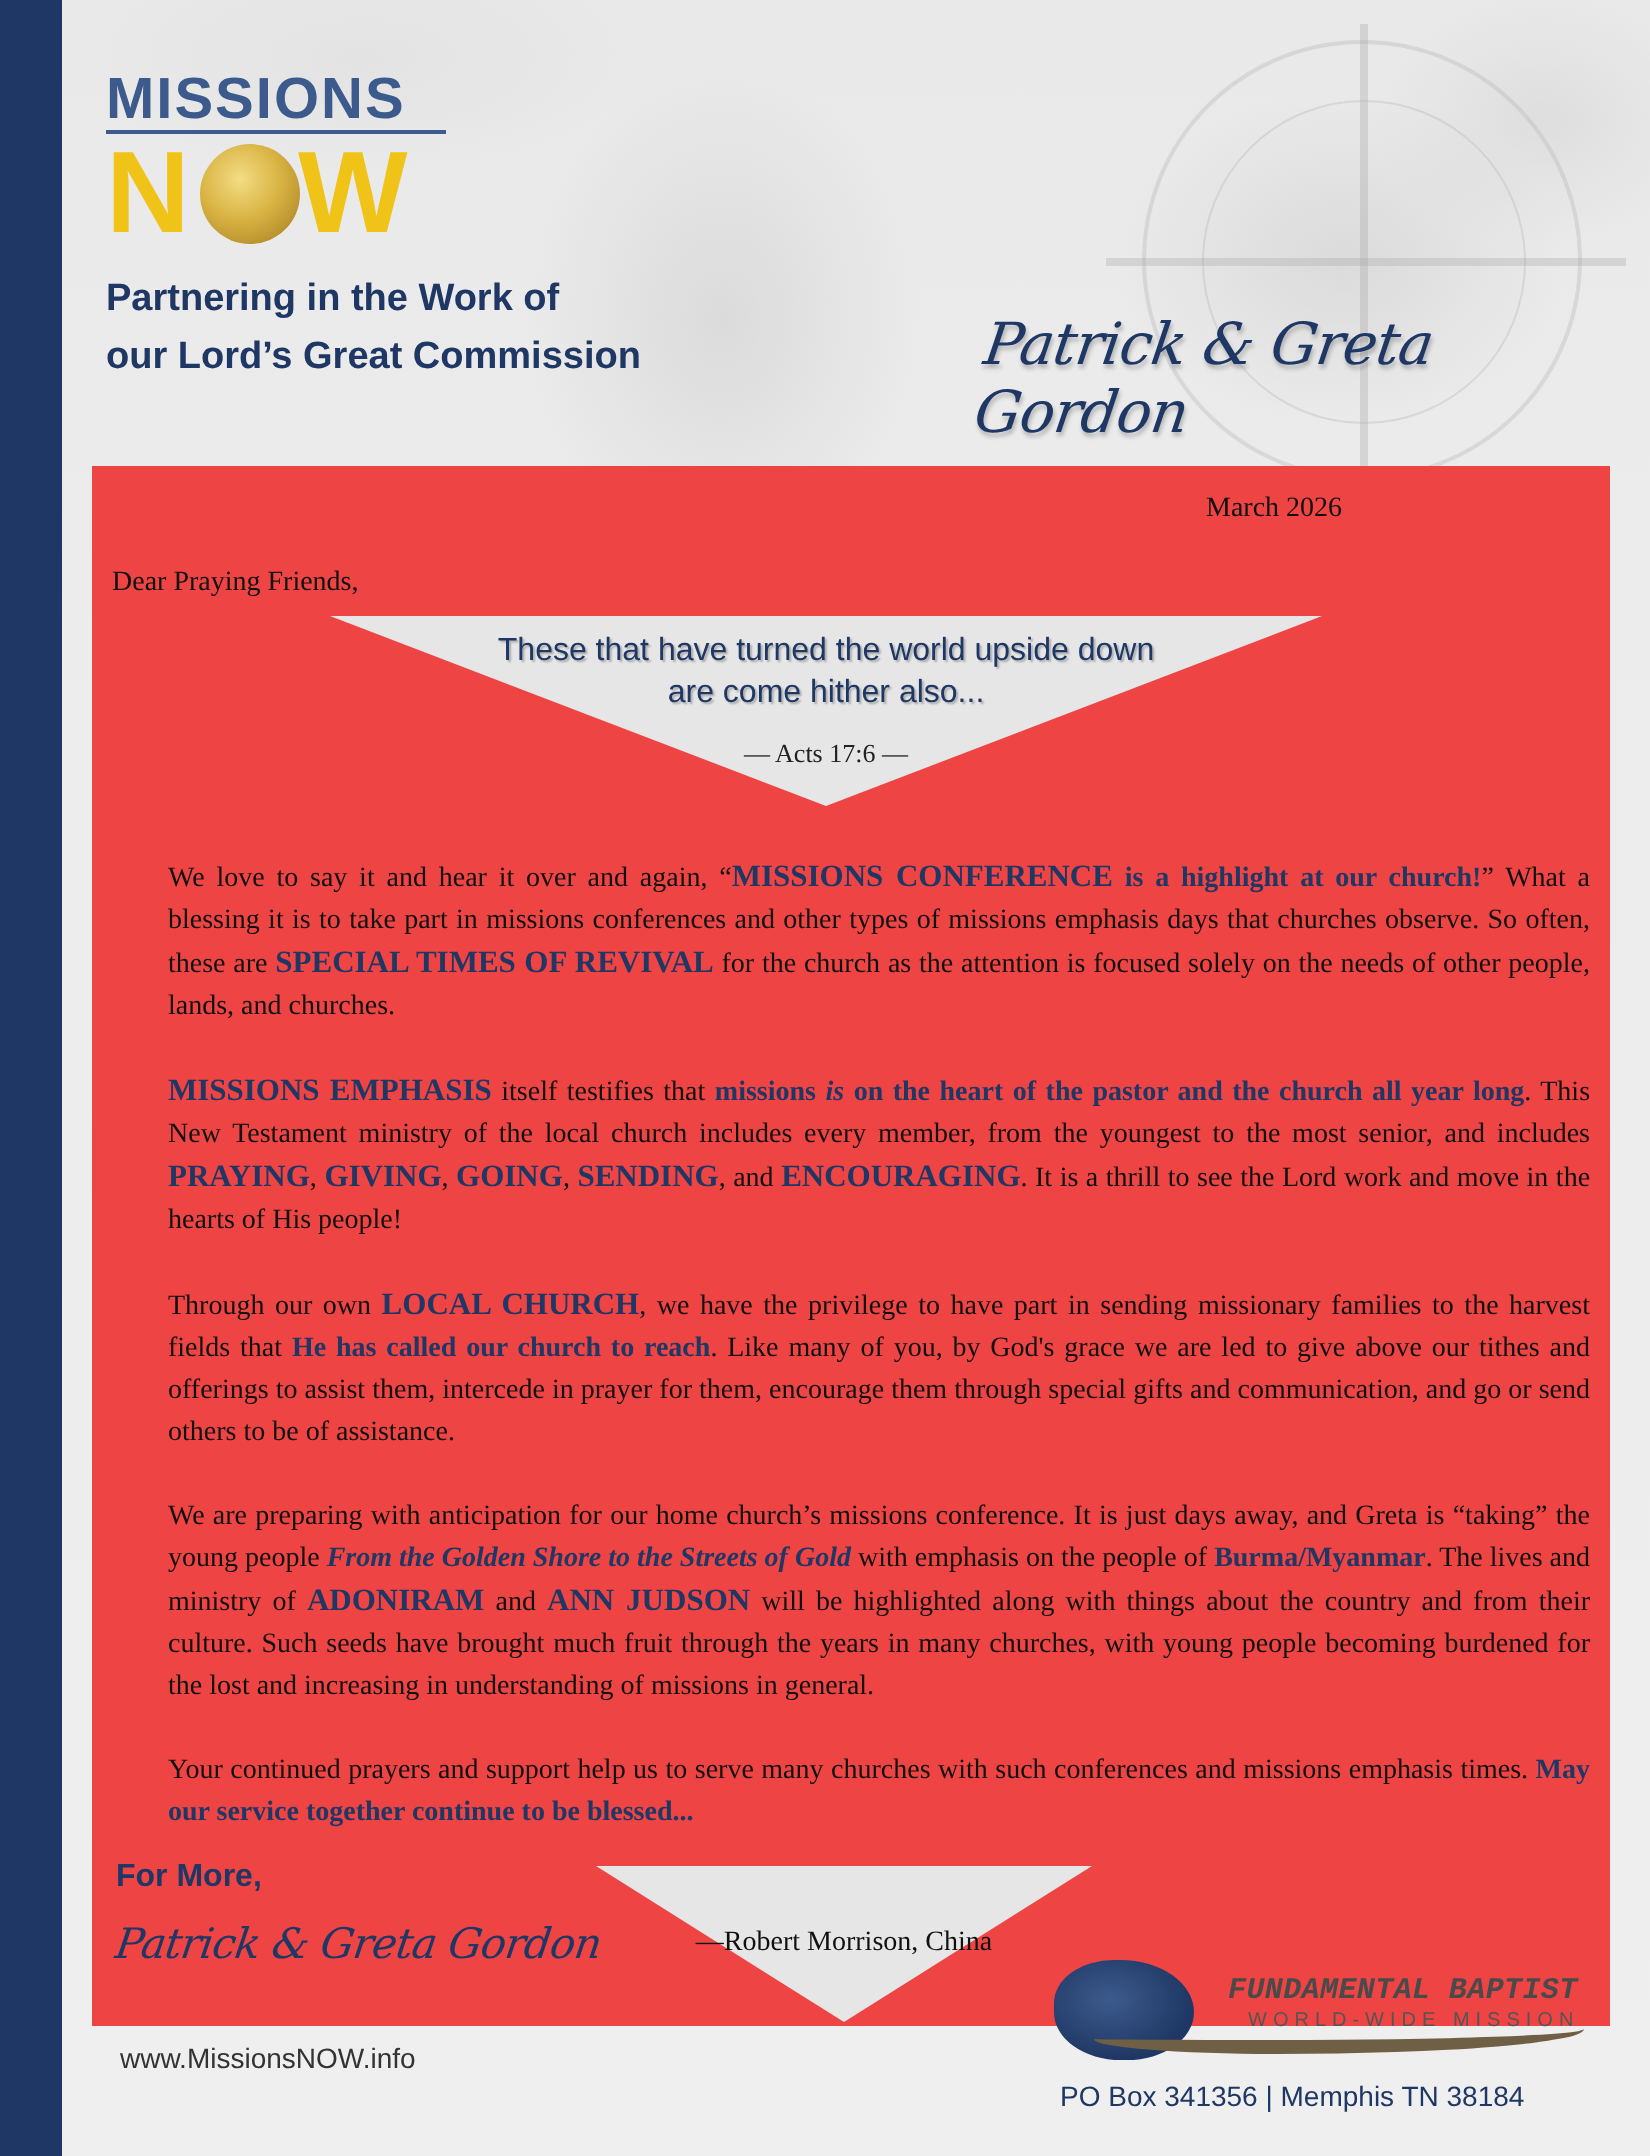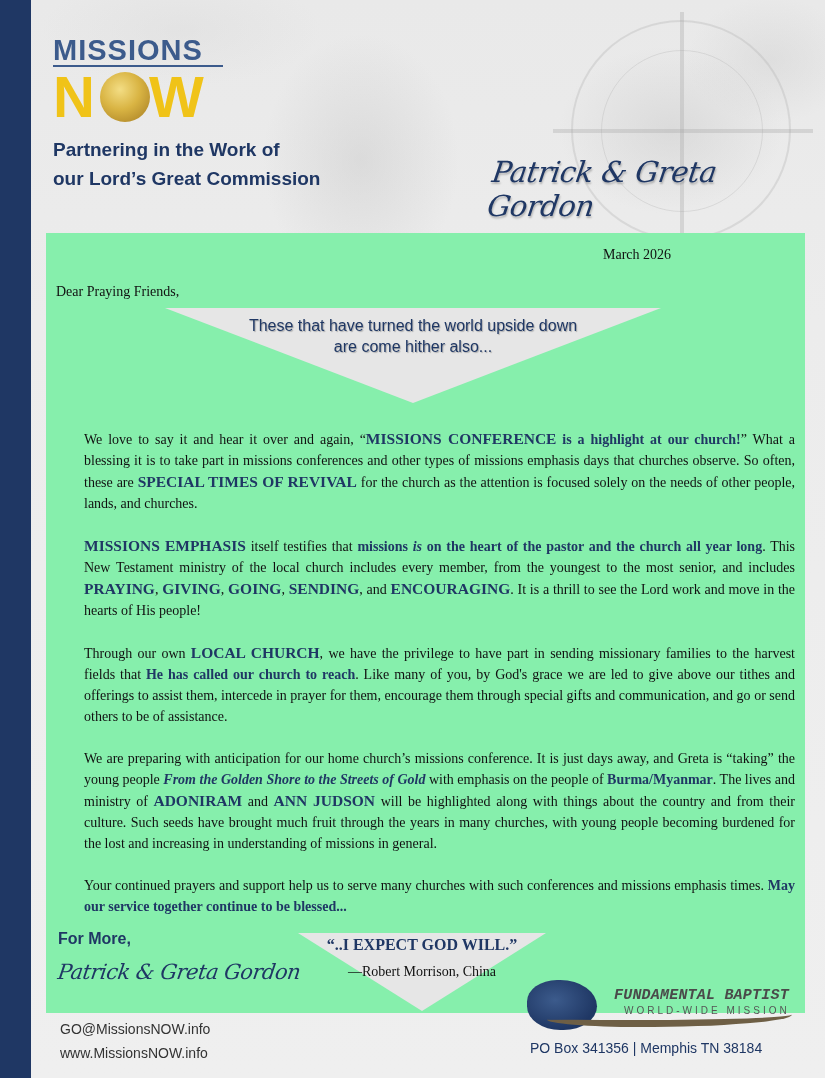--- a/index.html
+++ b/index.html
@@ -73,21 +73,21 @@
     position: absolute; left: 490px; top: 155px;
     font-family: "DejaVu Serif", serif; font-style: italic;
     font-size: 29px; color: #1f3764; letter-spacing: -0.5px;
     text-shadow: 1px 2px 2px rgba(0,0,0,0.25);
     transform: skewX(-8deg);
   }
 
   
   .panel {
     position: absolute; left: 46px; top: 233px; width: 759px; height: 780px;
-    background: #86efac;
+    background: #ef4444;
   }
   .date {
     position: absolute; left: 557px; top: 14px;
     font-size: 14px; color: #111;
   }
   .greeting {
     position: absolute; left: 10px; top: 51px; font-size: 14px;
   }
   .verse-tri {
     position: absolute; left: 119px; top: 75px; width: 496px; height: 95px;
@@ -201,43 +201,42 @@
 
 <div class="panel">
   <div class="date">March 2026</div>
   <div class="greeting">Dear Praying Friends,</div>
 
   <div class="verse-tri"></div>
   <div class="verse-text">
     <div>These that have turned the world upside down</div>
     <div>are come hither also...</div>
   </div>
+  <div class="verse-ref">— Acts 17:6 —</div>
 
   <div class="body">
     <p><span>We love to say it and hear it over and again, “</span><span class="hl-big">MISSIONS CONFERENCE</span><span class="hl"> is a highlight at our church!</span><span>”  What a blessing it is to take part in missions conferences and other types of missions emphasis days that churches observe.  So often, these are </span><span class="hl-big">SPECIAL TIMES OF REVIVAL</span><span> for the church as the attention is focused solely on the needs of other people, lands, and churches.</span></p>
 
     <p><span class="hl-big">MISSIONS EMPHASIS</span><span> itself testifies that </span><span class="hl">missions </span><span class="hl-it">is</span><span class="hl"> on the heart of the pastor and the church all year long</span><span>.  This New Testament ministry of the local church includes every member, from the youngest to the most senior, and includes </span><span class="hl-big">PRAYING</span><span>, </span><span class="hl-big">GIVING</span><span>, </span><span class="hl-big">GOING</span><span>, </span><span class="hl-big">SENDING</span><span>, and </span><span class="hl-big">ENCOURAGING</span><span>.  It is a thrill to see the Lord work and move in the hearts of His people!</span></p>
 
     <p><span>Through our own </span><span class="hl-big">LOCAL CHURCH</span><span>, we have the privilege to have part in sending missionary families to the harvest fields that </span><span class="hl">He has called our church to reach</span><span>.  Like many of you, by God's grace we are led to give above our tithes and offerings to assist them, intercede in prayer for them, encourage them through special gifts and communication, and go or send others to be of assistance.</span></p>
 
     <p><span>We are preparing with anticipation for our home church’s missions conference.  It is just days away, and Greta is “taking” the young people </span><span class="hl-it">From the Golden Shore to the Streets of Gold</span><span> with emphasis on the people of </span><span class="hl">Burma/Myanmar</span><span>. The lives and ministry of </span><span class="hl-big">ADONIRAM</span><span> and </span><span class="hl-big">ANN JUDSON</span><span> will be highlighted along with things about the country and from their culture.  Such seeds have brought much fruit through the years in many churches, with young people becoming burdened for the lost and increasing in understanding of missions in general.</span></p>
 
     <p><span>Your continued prayers and support help us to serve many churches with such conferences and missions emphasis times.  </span><span class="hl">May our service together continue to be blessed...</span></p>
   </div>
 
   <div class="for-more">For More,</div>
   <div class="sig">Patrick &amp; Greta Gordon</div>
 
   <div class="quote-tri"></div>
-  <div class="quote-text">“..I EXPECT GOD WILL.”</div>
   <div class="quote-attr">—Robert Morrison, China</div>
 </div>
 
 <div class="contact">
-  <div>GO@MissionsNOW.info</div>
   <div>www.MissionsNOW.info</div>
 </div>
 
 <div class="fbwm-logo">
   <div class="fbwm-globe"></div>
   <div class="fbwm-swoosh"></div>
   <div class="fbwm-title">FUNDAMENTAL BAPTIST</div>
   <div class="fbwm-sub">WORLD-WIDE MISSION</div>
 </div>
 

